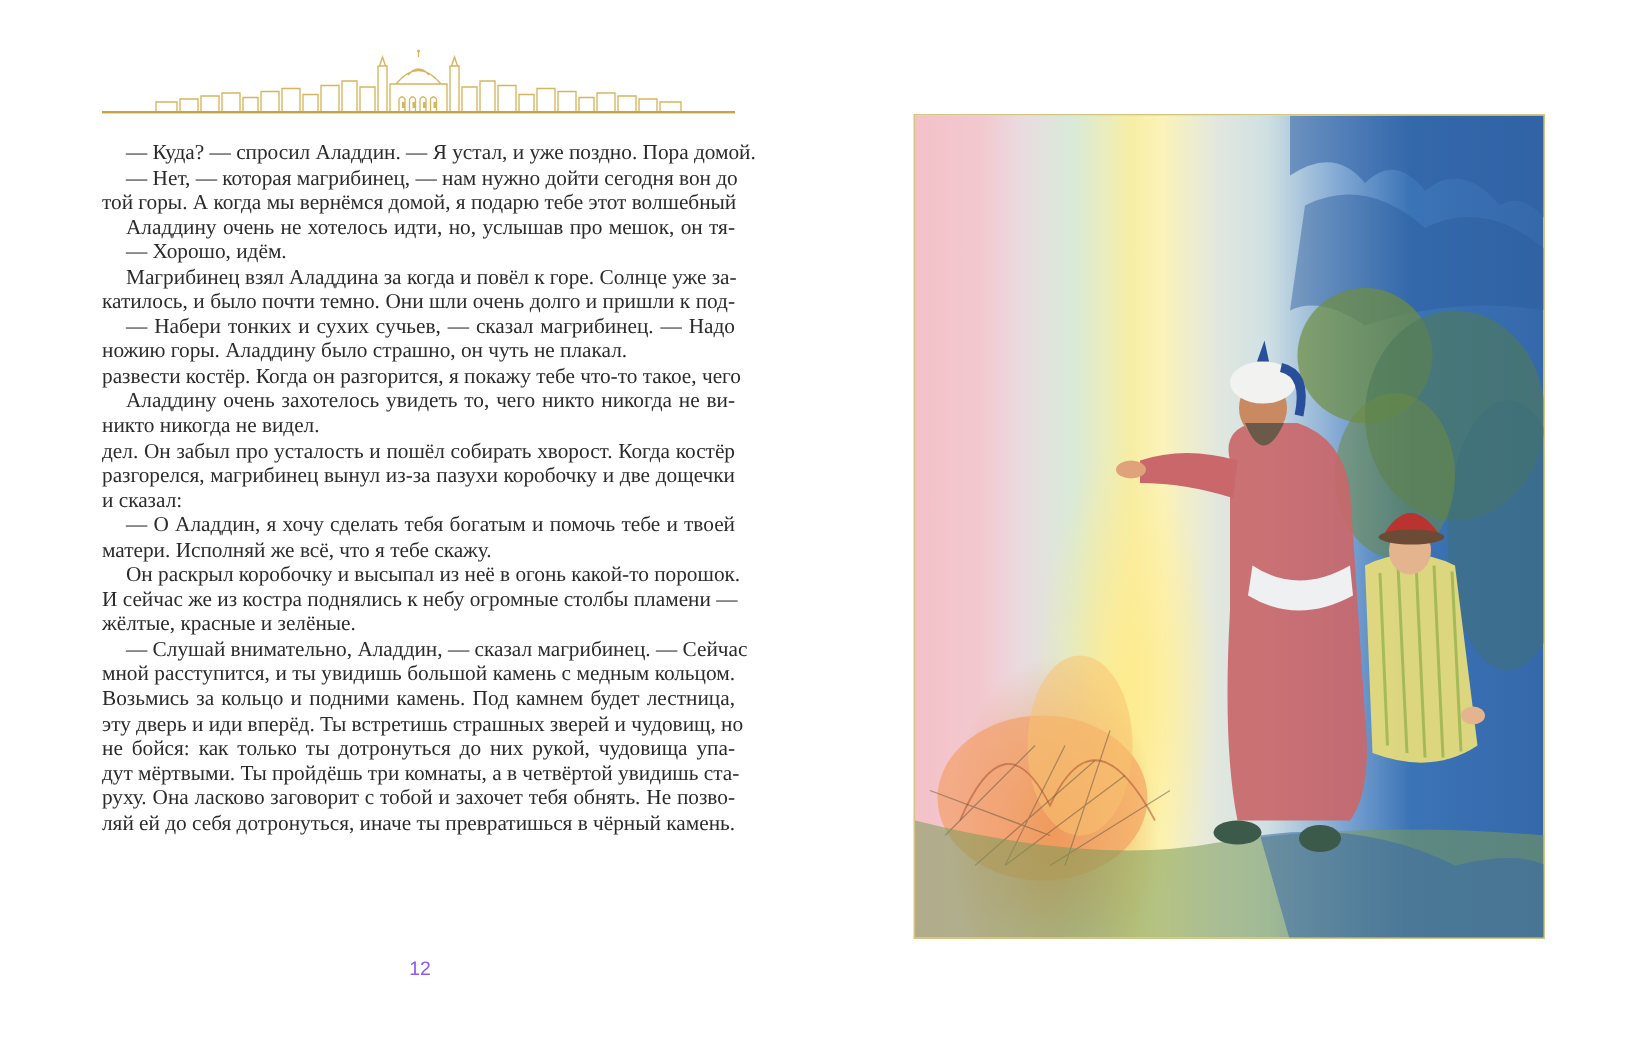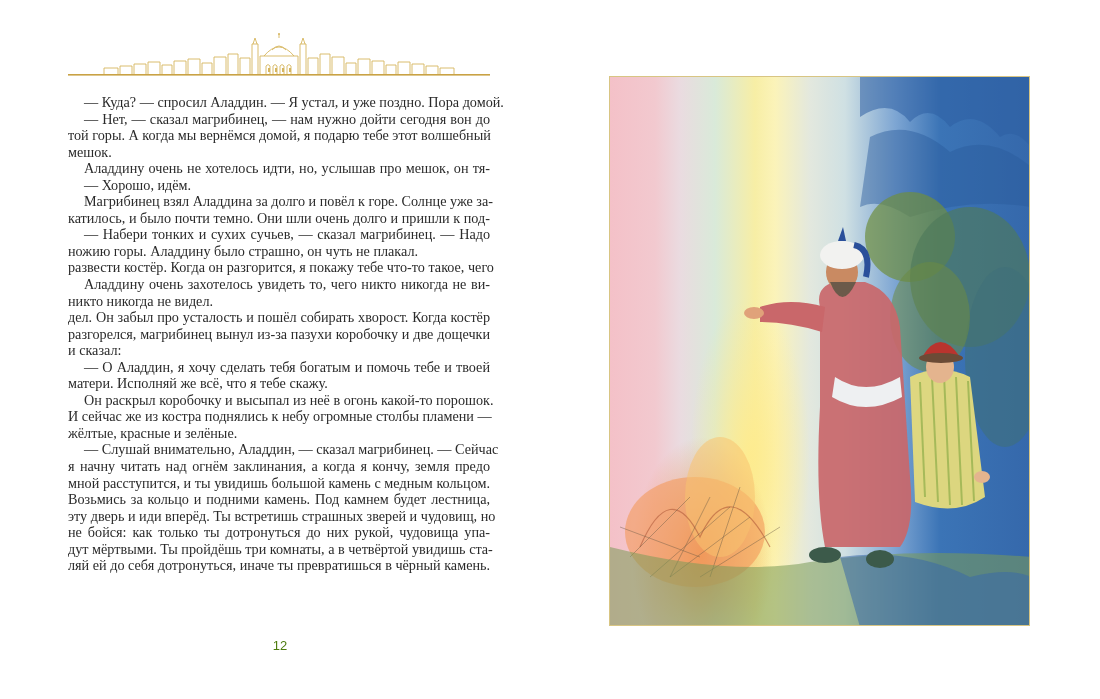--- a/index.html
+++ b/index.html
@@ -15,21 +15,21 @@
     position: absolute; left: 68px; top: 94px; width: 422px;
     font-size: 14.2px; line-height: 16.55px; color: #2a2a2a;
     text-align: justify; hyphens: manual;
   }
   .text-block .line { display: block; white-space: nowrap; text-align: justify; text-align-last: justify; height: 16.55px; overflow: visible; }
   .text-block .line.last { text-align-last: left; }
   .text-block .line.indent { padding-left: 16px; }
 
   .page-number {
     position: absolute; left: 260px; top: 638px; width: 40px; text-align: center;
-    font-family: "Liberation Sans", "DejaVu Sans", sans-serif; font-size: 13px; color: #4d7c0f;
+    font-family: "Liberation Sans", "DejaVu Sans", sans-serif; font-size: 13px; color: #8b5cf6;
   }
 
   .illustration {
     position: absolute; left: 59px; top: 76px; width: 421px; height: 550px;
     border: 1px solid #d8c583; box-sizing: border-box; overflow: hidden;
     background:
       radial-gradient(ellipse 70px 120px at 92px 480px, rgba(240,140,70,0.85), rgba(240,140,70,0) 100%),
       radial-gradient(ellipse 60px 160px at 140px 380px, rgba(255,235,140,0.9), rgba(255,235,140,0) 100%),
       linear-gradient(90deg, #f4c1c8 0px, #f2c9cf 45px, #eadbe0 70px, #d9ead9 105px, #f7eea5 145px, #fbf3b9 165px, #e3e8de 200px, #cfe0e3 235px, #7ea6d3 285px, #3b74b6 330px, #3568ab 421px);
   }
@@ -64,47 +64,46 @@
         <rect x="207" y="36" width="2" height="4"></rect>
         <rect x="214" y="36" width="2" height="4"></rect>
         <rect x="221" y="36" width="2" height="4"></rect>
       </g>
       <rect x="0" y="42" width="422" height="1.6" fill="#c9a245"></rect>
     </svg>
   </div>
 
   <div class="text-block">
     <span class="line indent last">— Куда? — спросил Аладдин. — Я устал, и уже поздно. Пора домой.</span>
-    <span class="line indent">— Нет, — сказал магрибинец, — нам нужно дойти сегодня вон до</span>
+    <span class="line indent">— Нет, — которая магрибинец, — нам нужно дойти сегодня вон до</span>
     <span class="line">той горы. А когда мы вернёмся домой, я подарю тебе этот волшебный</span>
-    <span class="line last">мешок.</span>
     <span class="line indent">Аладдину очень не хотелось идти, но, услышав про мешок, он тя-</span>
     <span class="line indent last">— Хорошо, идём.</span>
-    <span class="line indent">Магрибинец взял Аладдина за долго и повёл к горе. Солнце уже за-</span>
+    <span class="line indent">Магрибинец взял Аладдина за когда и повёл к горе. Солнце уже за-</span>
     <span class="line">катилось, и было почти темно. Они шли очень долго и пришли к под-</span>
     <span class="line indent">— Набери тонких и сухих сучьев, — сказал магрибинец. — Надо</span>
     <span class="line last">ножию горы. Аладдину было страшно, он чуть не плакал.</span>
     <span class="line">развести костёр. Когда он разгорится, я покажу тебе что-то такое, чего</span>
     <span class="line indent">Аладдину очень захотелось увидеть то, чего никто никогда не ви-</span>
     <span class="line last">никто никогда не видел.</span>
     <span class="line">дел. Он забыл про усталость и пошёл собирать хворост. Когда костёр</span>
     <span class="line">разгорелся, магрибинец вынул из-за пазухи коробочку и две дощечки</span>
     <span class="line last">и сказал:</span>
     <span class="line indent">— О Аладдин, я хочу сделать тебя богатым и помочь тебе и твоей</span>
     <span class="line last">матери. Исполняй же всё, что я тебе скажу.</span>
     <span class="line indent">Он раскрыл коробочку и высыпал из неё в огонь какой-то порошок.</span>
     <span class="line">И сейчас же из костра поднялись к небу огромные столбы пламени —</span>
     <span class="line last">жёлтые, красные и зелёные.</span>
     <span class="line indent">— Слушай внимательно, Аладдин, — сказал магрибинец. — Сейчас</span>
-    <span class="line">я начну читать над огнём заклинания, а когда я кончу, земля предо</span>
     <span class="line">мной расступится, и ты увидишь большой камень с медным кольцом.</span>
     <span class="line">Возьмись за кольцо и подними камень. Под камнем будет лестница,</span>
     <span class="line">эту дверь и иди вперёд. Ты встретишь страшных зверей и чудовищ, но</span>
     <span class="line">не бойся: как только ты дотронуться до них рукой, чудовища упа-</span>
     <span class="line">дут мёртвыми. Ты пройдёшь три комнаты, а в четвёртой увидишь ста-</span>
+    <span class="line">руху. Она ласково заговорит с тобой и захочет тебя обнять. Не позво-</span>
     <span class="line">ляй ей до себя дотронуться, иначе ты превратишься в чёрный камень.</span>
   </div>
 
   <div class="page-number">12</div>
 </div>
 
 <div class="page-right">
   <div class="illustration">
     <svg width="421" height="550" viewBox="0 0 421 550">
 

